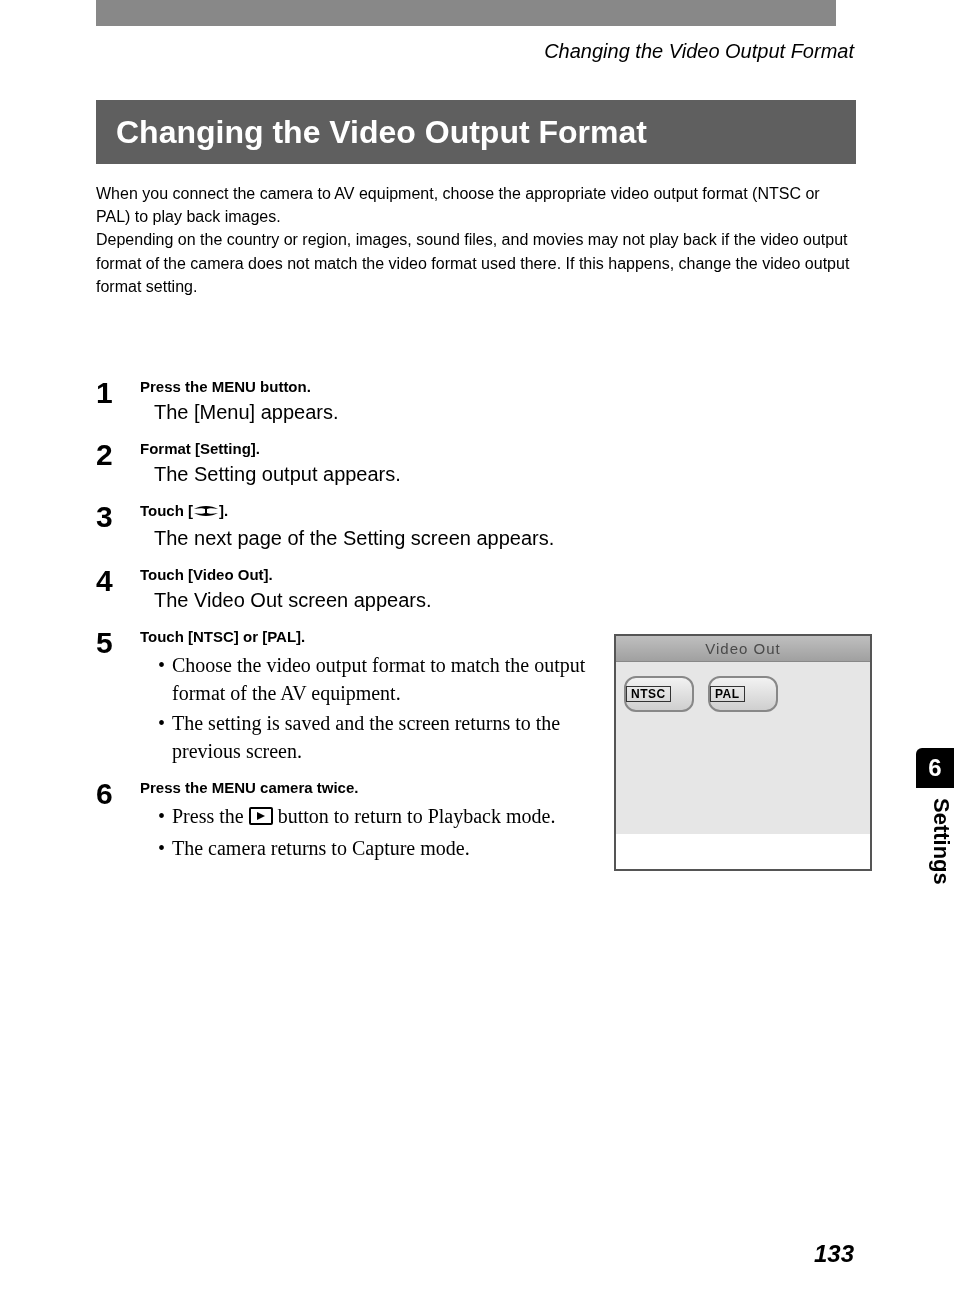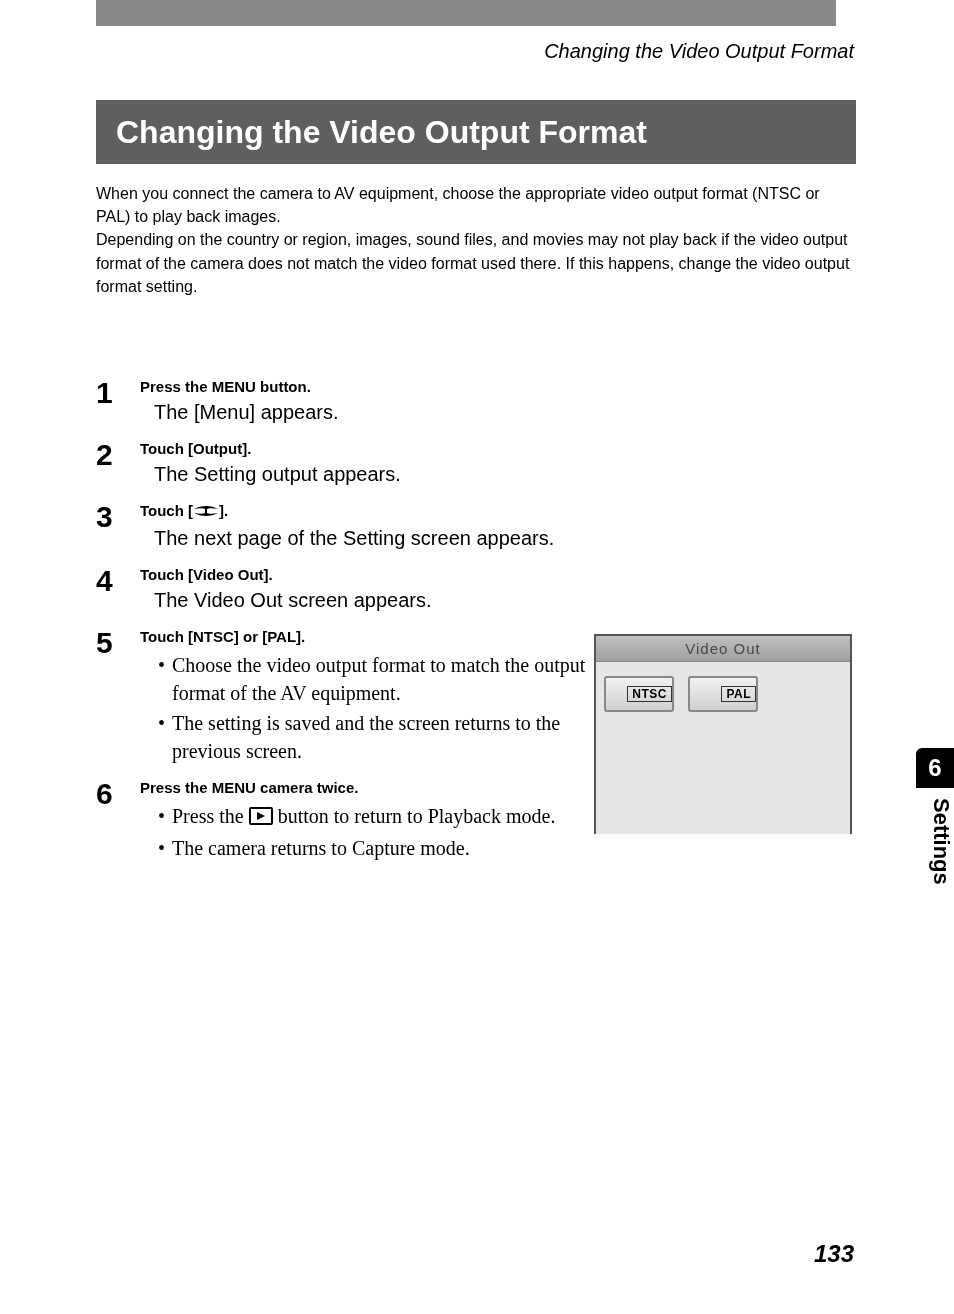--- a/index.html
+++ b/index.html
@@ -28,25 +28,25 @@
 
   .menu-word { font-weight: bold; }
 
   .arrow-icon { display: inline-block; vertical-align: middle; }
   .arrow-icon svg { width: 26px; height: 14px; }
 
   .play-icon { display: inline-block; vertical-align: middle; }
   .play-icon svg { width: 24px; height: 18px; }
 
   
-  .screen { position: absolute; top: 634px; left: 594px; width: 258px; height: 200px; border: 2px solid #555; }
+  .screen { position: absolute; top: 634px; left: 614px; width: 258px; height: 237px; border: 2px solid #555; }
   .screen-header { height: 26px; background: linear-gradient(#bfbfbf,#a0a0a0); border-bottom: 1px solid #888; text-align: center; font-size: 15px; color: #4a4a4a; line-height: 26px; letter-spacing: 1px; }
   .screen-body { height: 172px; background: #e6e6e6; position: relative; }
   .btn-row { position: absolute; top: 14px; left: 8px; display: flex; gap: 14px; }
-  .screen-btn { width: 70px; height: 36px; border: 2px solid #888; border-radius: 3px; background: linear-gradient(#f2f2f2,#cfcfcf); display: flex; align-items: center; justify-content: flex-end; }
+  .screen-btn { width: 70px; height: 36px; border: 2px solid #888; border-radius: 12px; background: linear-gradient(#f2f2f2,#cfcfcf); display: flex; align-items: center; justify-content: flex-start; }
   .screen-btn .lbl { border: 1.5px solid #333; padding: 0 4px; font-size: 12px; font-weight: bold; letter-spacing: 0.5px; }
 
   
   .side-tab { position: absolute; right: 0; top: 748px; width: 38px; }
   .tab-num { width: 38px; height: 40px; background: #000; color: #fff; font-size: 24px; font-weight: bold; display: flex; align-items: center; justify-content: center; border-top-left-radius: 6px; border-bottom-left-radius: 0; }
   .tab-label { writing-mode: vertical-rl; font-size: 22px; font-weight: bold; padding-top: 10px; display: flex; justify-content: center; width: 38px; }
 
   .page-num { position: absolute; bottom: 46px; right: 100px; font-size: 24px; font-style: italic; font-weight: bold; }
 </style>
 </head>
@@ -71,21 +71,21 @@
         <div class="step-title">
           <span>Press the </span><span class="menu-word">MENU</span><span> button.</span>
         </div>
         <div class="step-desc">The [Menu] appears.</div>
       </div>
     </div>
 
     <div class="step">
       <div class="step-num">2</div>
       <div class="step-body">
-        <div class="step-title">Touch [Output].</div>
+        <div class="step-title">Format [Setting].</div>
         <div class="step-desc">The Setting output appears.</div>
       </div>
     </div>
 
     <div class="step">
       <div class="step-num">3</div>
       <div class="step-body">
         <div class="step-title">
           <span>Touch [</span><span class="arrow-icon"><svg viewBox="0 0 26 14">
                 <path d="M2 4 Q13 -2 24 4 Q13 2 14 4 L14 9 Q13 12 24 10 Q13 16 2 10 Q13 12 12 10 L12 4 Z" fill="none"></path>

